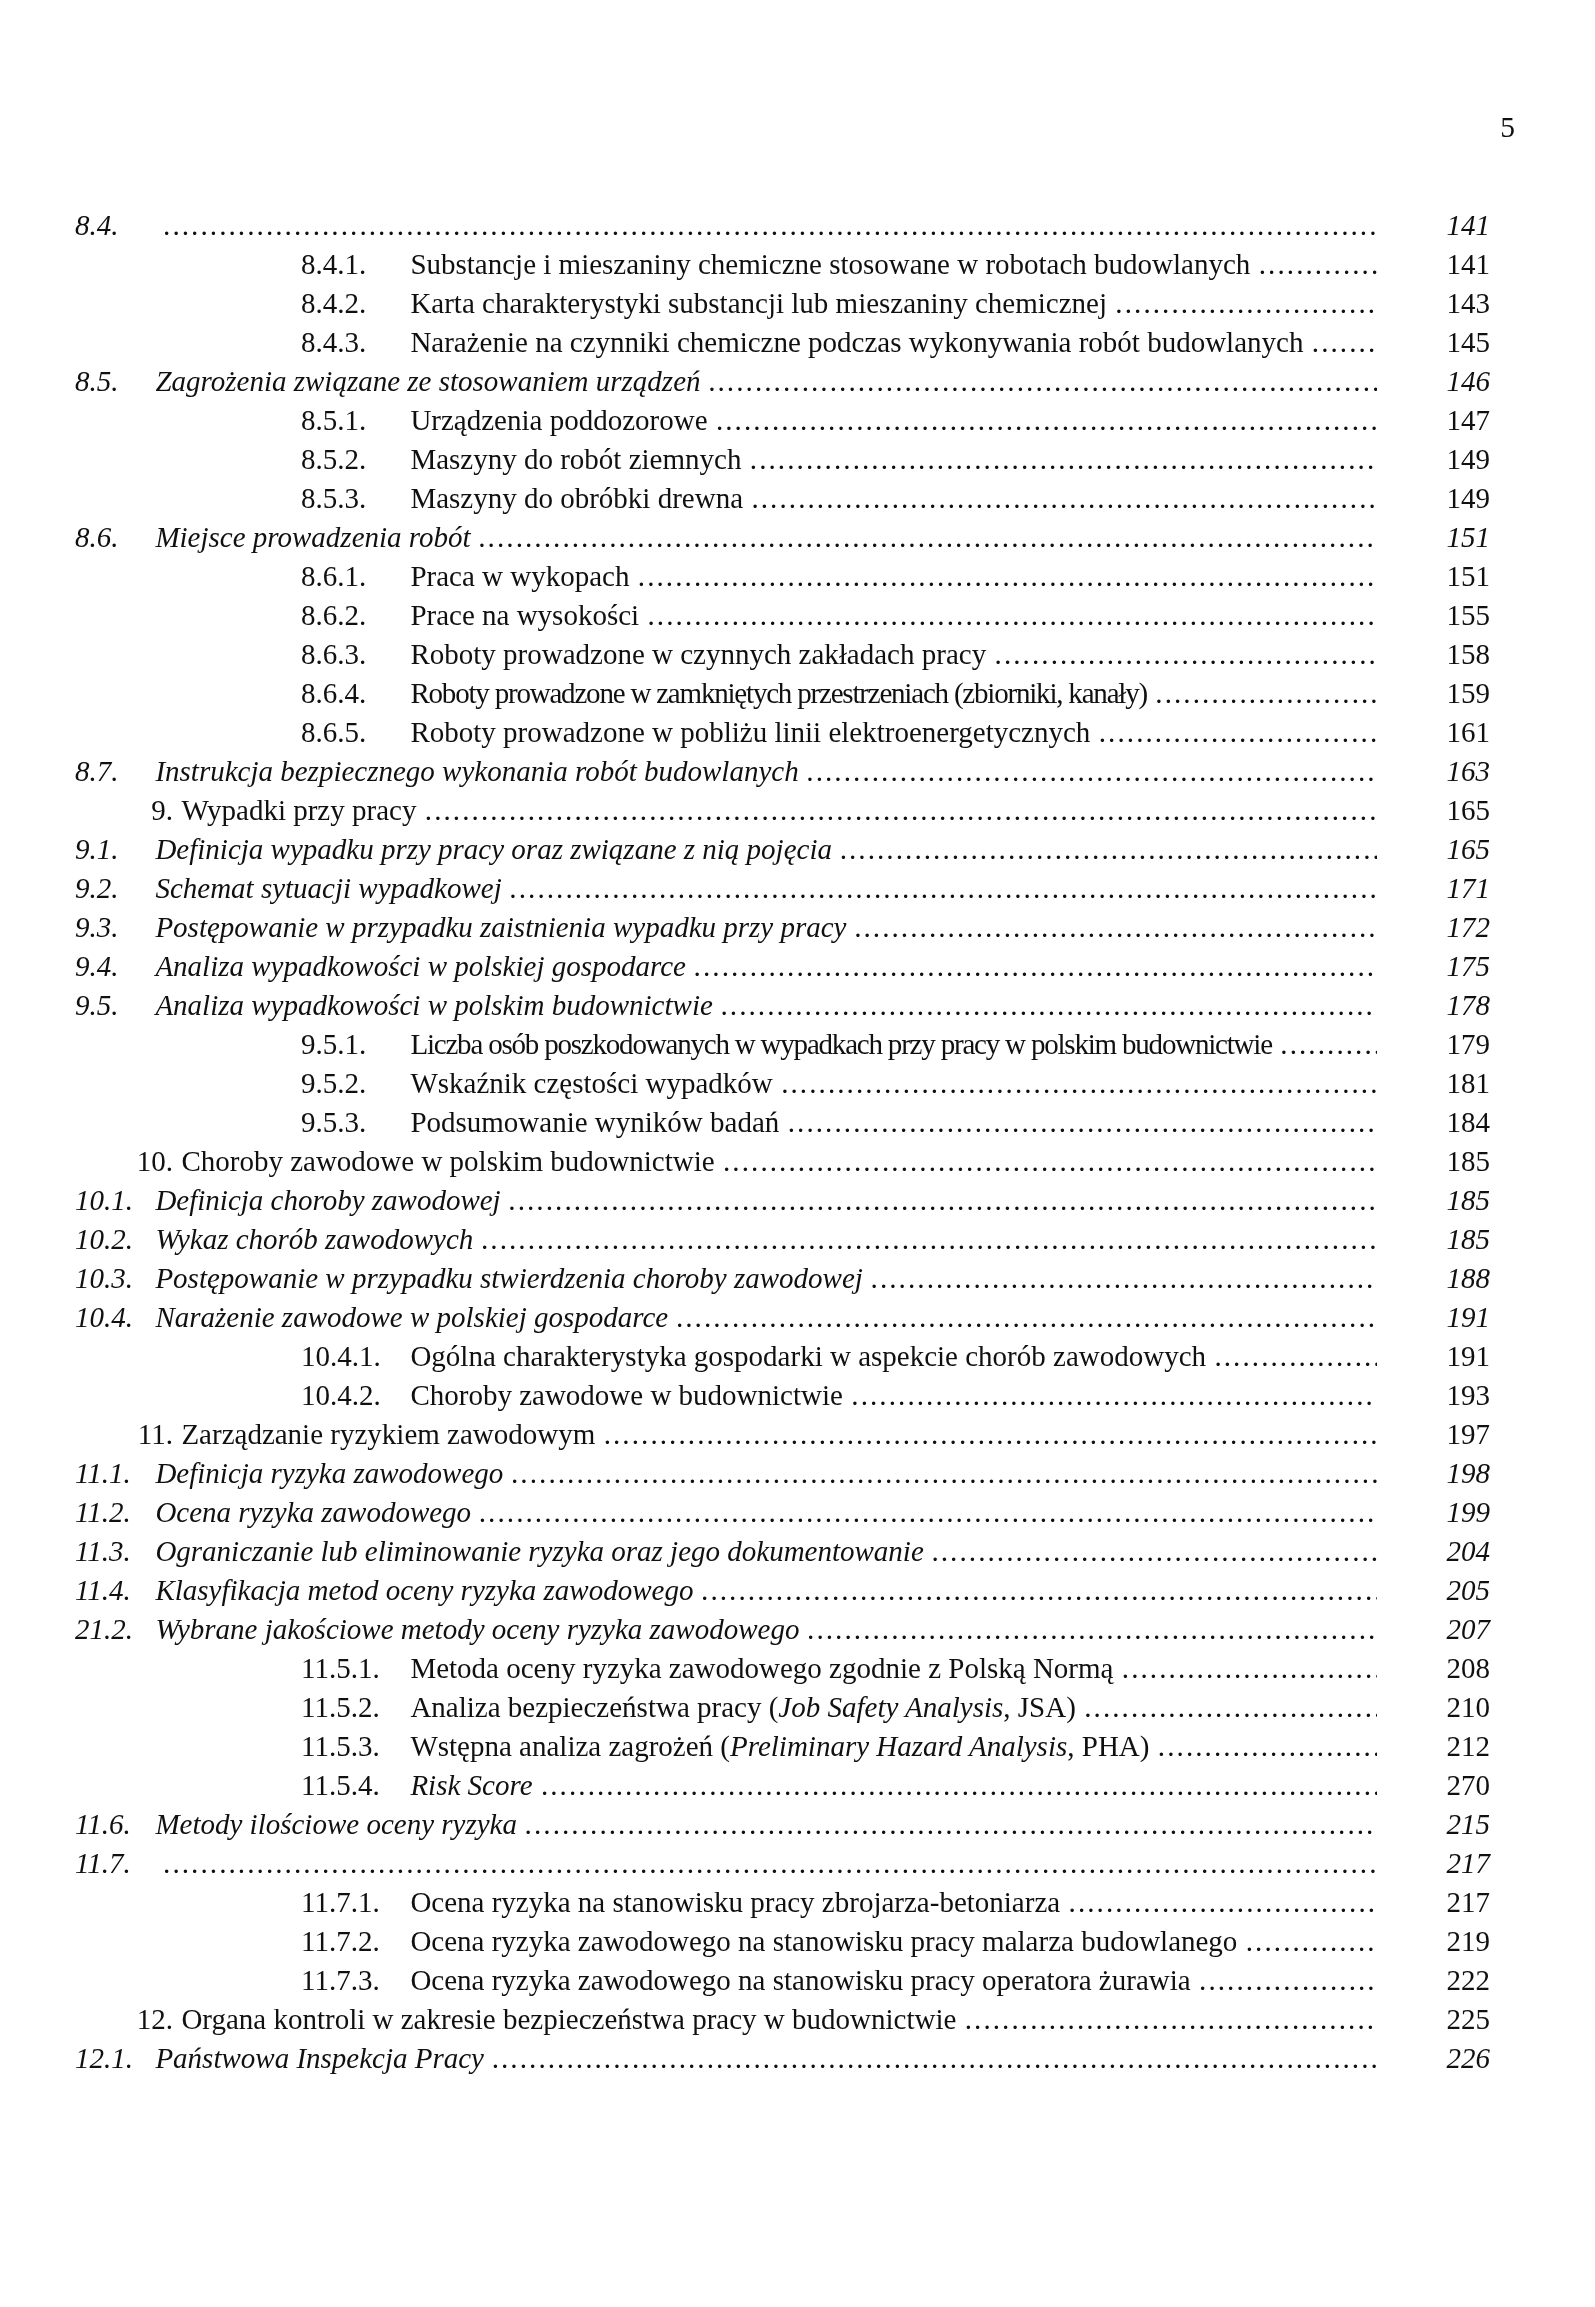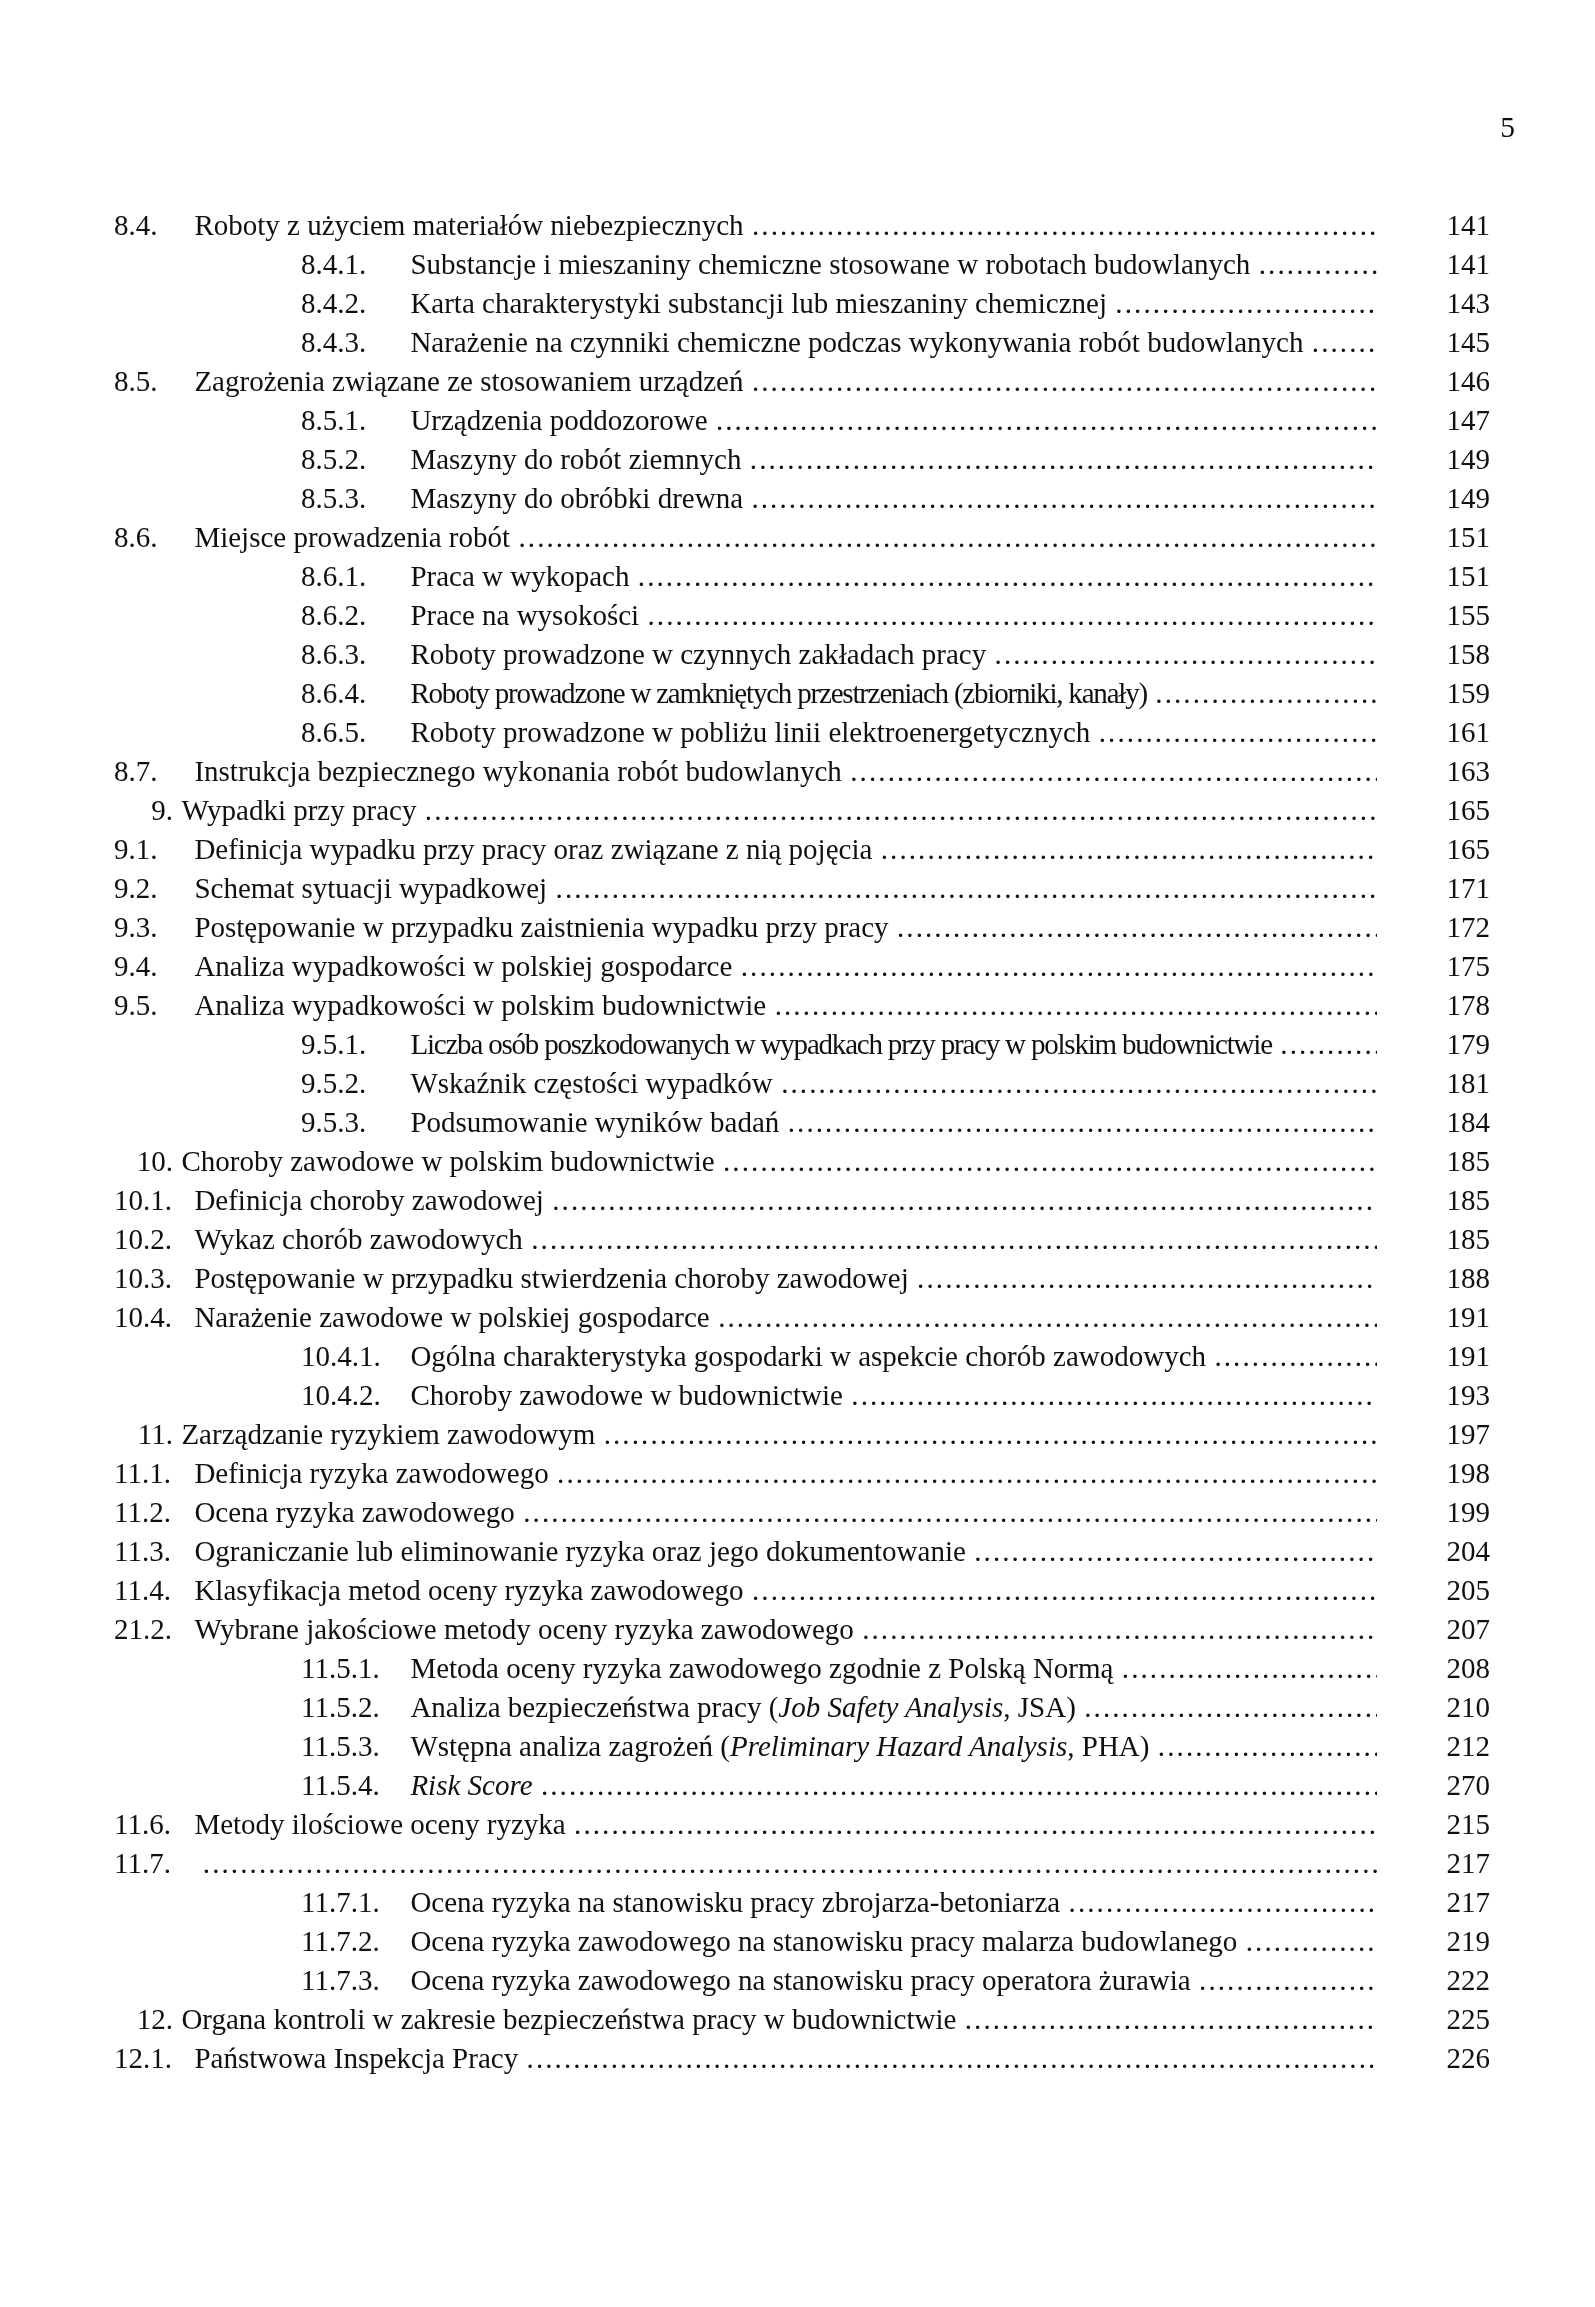--- a/index.html
+++ b/index.html
@@ -32,21 +32,21 @@
   }
   .row {
     display: flex;
     line-height: 39px;
     white-space: nowrap;
   }
   .row .num   { flex: 0 0 auto; }
   .row .title { flex: 0 0 auto; }
   .lvl1 { padding-left: 101px; }
   .lvl1 .num { width: 72px; text-align: right; margin-right: 8.4px; flex: 0 0 72px; }
-  .lvl2 { padding-left: 114px; }
+  .lvl2 { padding-left: 75px; font-style: italic; }
   .lvl2 .num { width: 72px; margin-right: 8.4px; flex: 0 0 72px; }
   .lvl3 { padding-left: 261px; }
   .lvl3 .num { width: 101px; margin-right: 8.4px; flex: 0 0 101px; margin-left: 40px; }
   .leader {
     flex: 1 1 0;
     min-width: 8.4px;
     overflow: hidden;
     white-space: nowrap;
     margin-left: 8.4px;
     letter-spacing: 2.1px;
@@ -62,21 +62,20 @@
   .cond .title { letter-spacing: -1.2px; }
 </style>
 </head>
 <body>
 
 <div class="page">
   <div class="page-number">5</div>
   <div class="toc" id="toc">
       <div class="row lvl2">
         <span class="num">8.4.</span>
-        <span class="title">Roboty z użyciem materiałów niebezpiecznych</span>
         <span class="leader" aria-hidden="true">................................................................................................................................................................................................................................................</span>
         <span class="pg">141</span>
       </div>
       <div class="row lvl3">
         <span class="num">8.4.1.</span>
         <span class="title">Substancje i mieszaniny chemiczne stosowane w robotach budowlanych</span>
         <span class="leader" aria-hidden="true">................................................................................................................................................................................................................................................</span>
         <span class="pg">141</span>
       </div>
       <div class="row lvl3">

